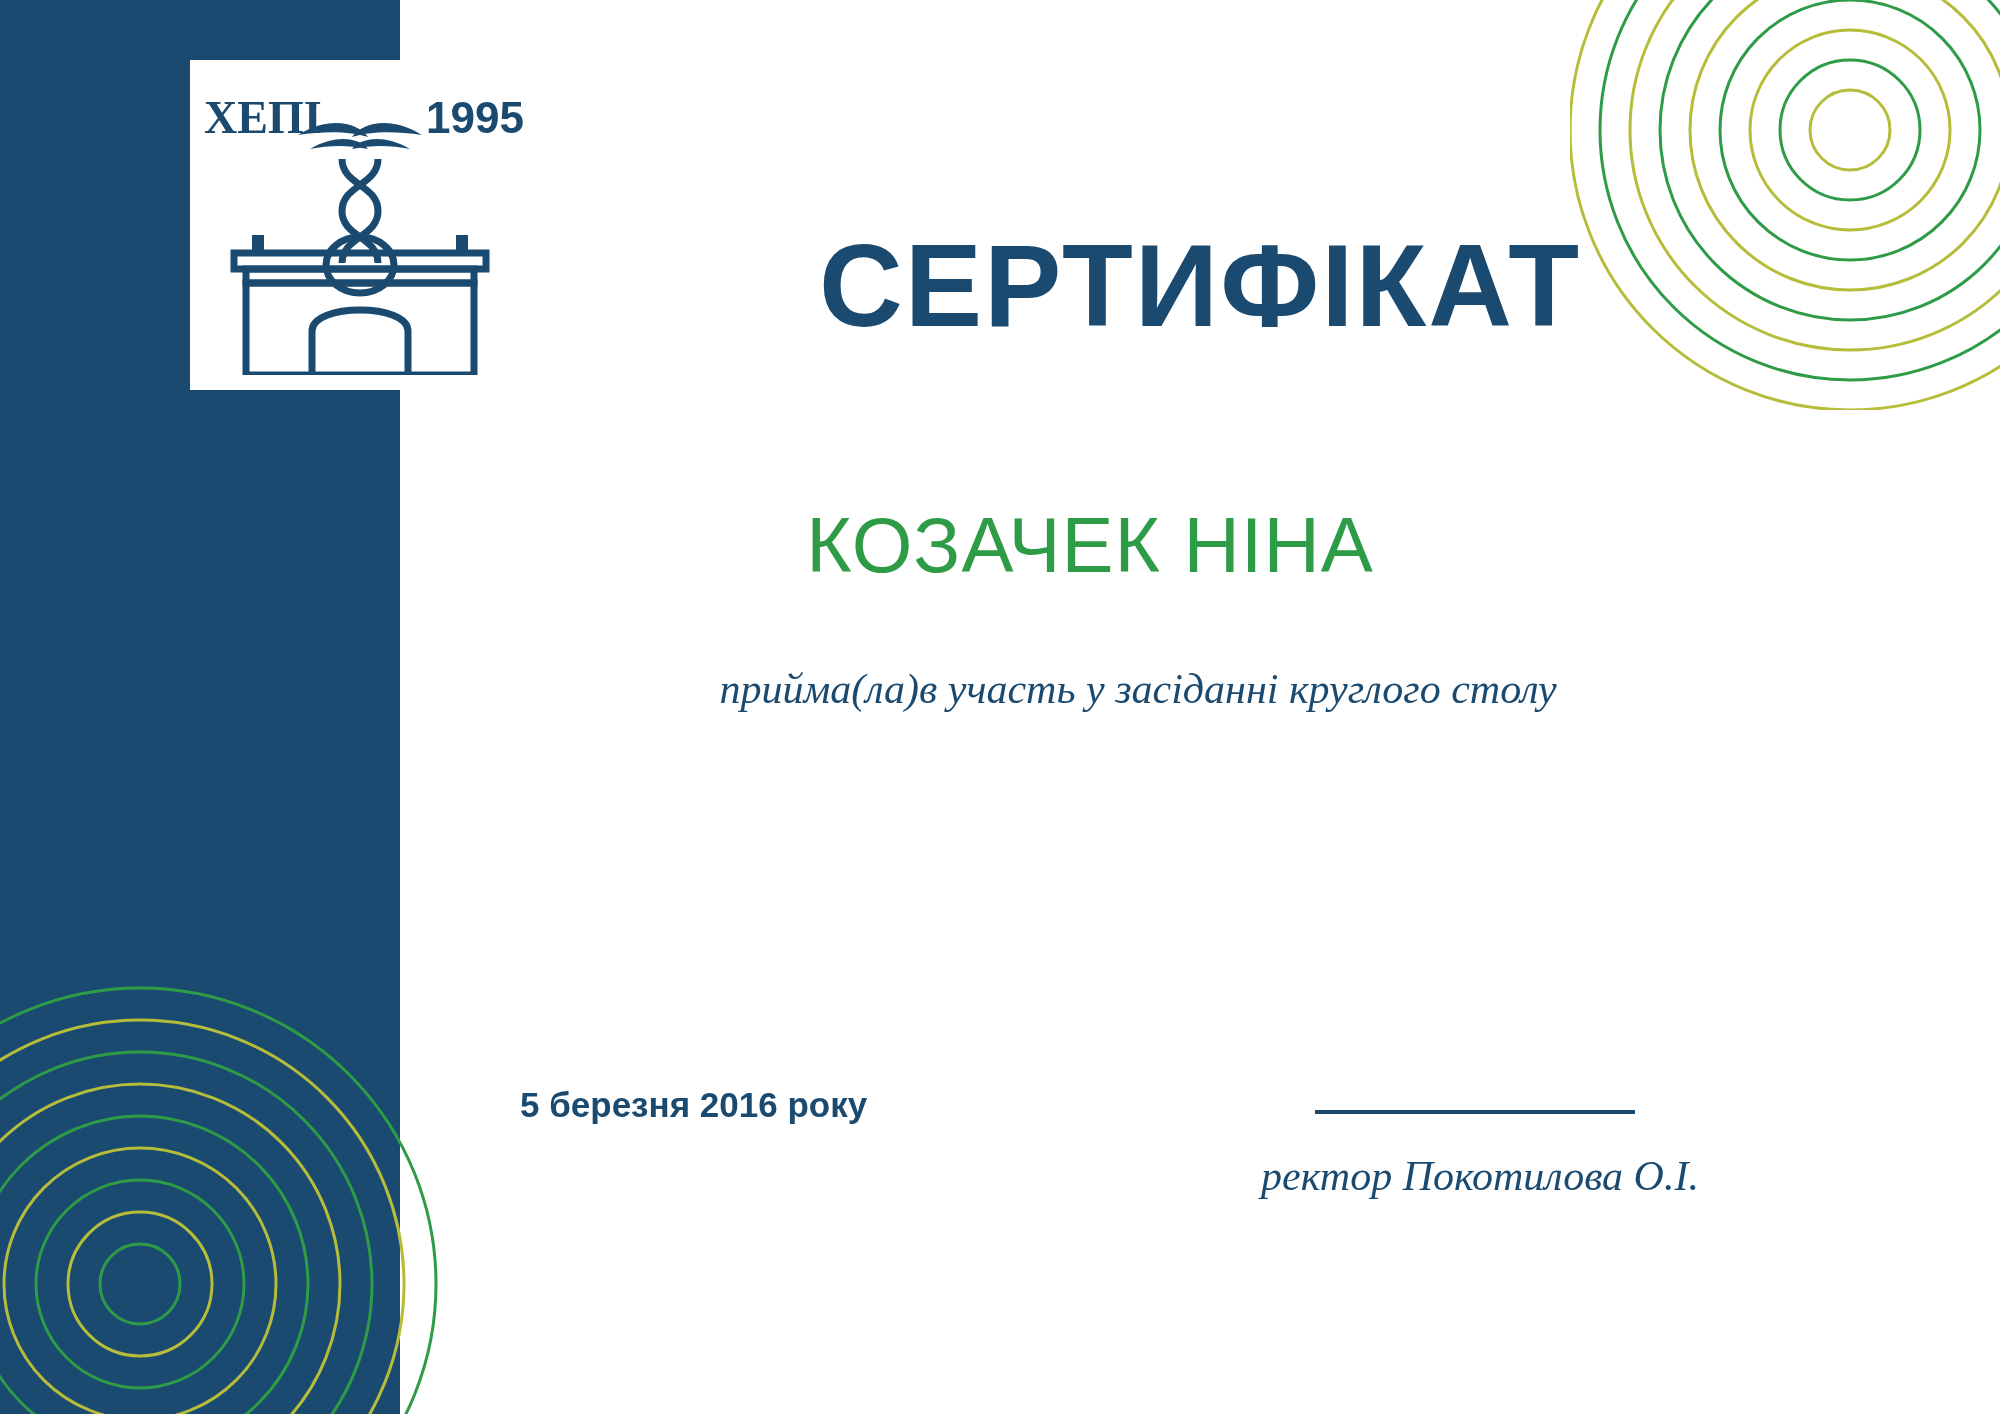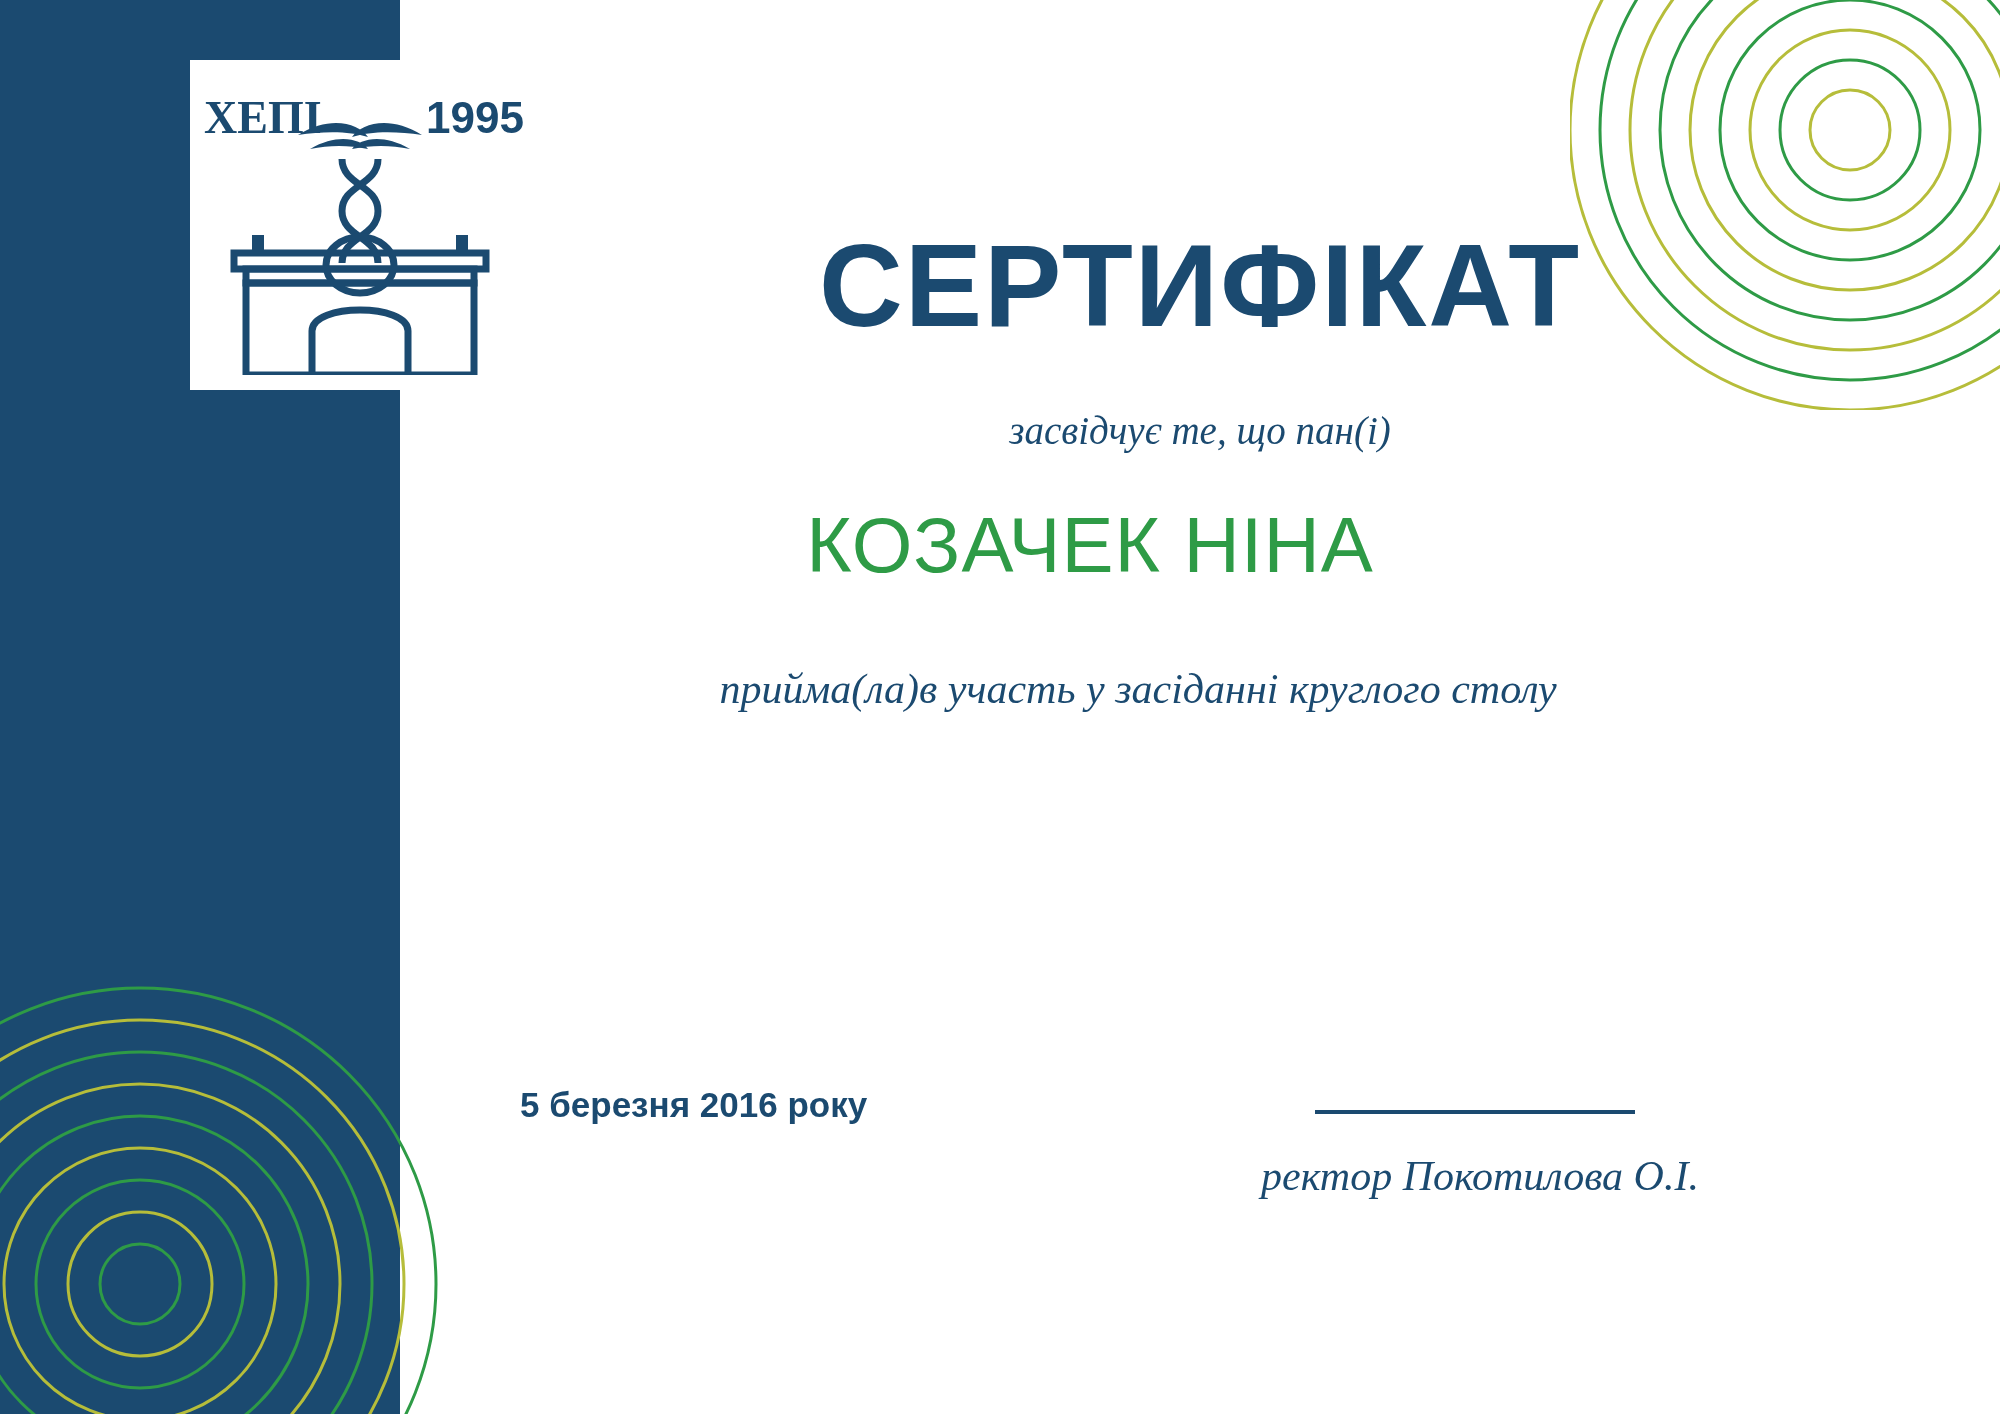--- a/index.html
+++ b/index.html
@@ -225,21 +225,20 @@
 
       <g fill="#1b4a70">
         <rect x="62" y="160" width="12" height="18"></rect>
         <rect x="266" y="160" width="12" height="18"></rect>
       </g>
     </svg>
   </div>
 
   <div class="content">
     <div class="title">СЕРТИФІКАТ</div>
-    <div class="subtitle">засвідчує те, що пан(і)</div>
     <div class="recipient">КОЗАЧЕК НІНА</div>
     <div class="participation">прийма(ла)в участь у засіданні круглого столу</div>
     <div class="date">5 березня 2016 року</div>
     <div class="sign-line"></div>
     <div class="signature">ректор Покотилова О.І.</div>
   </div>
 
 </div>
 
 </body></html>

